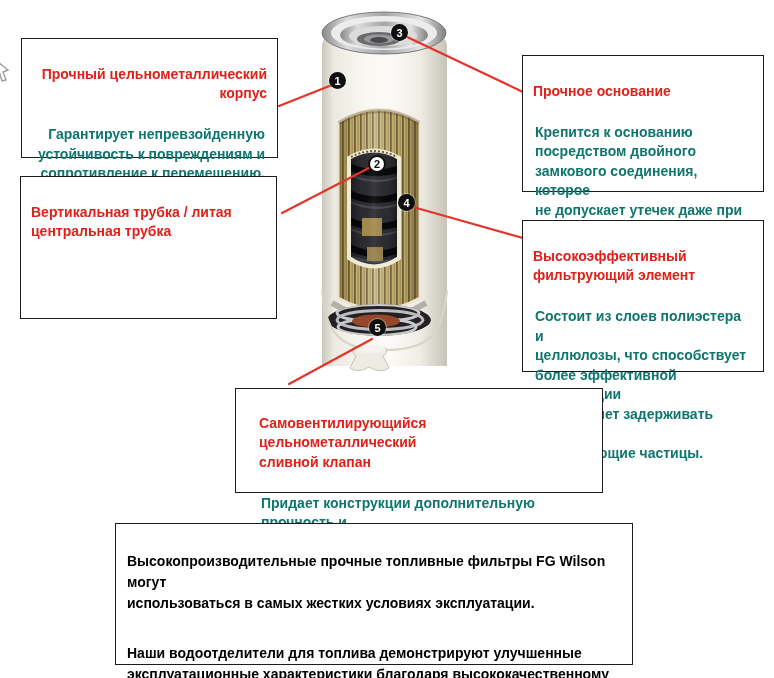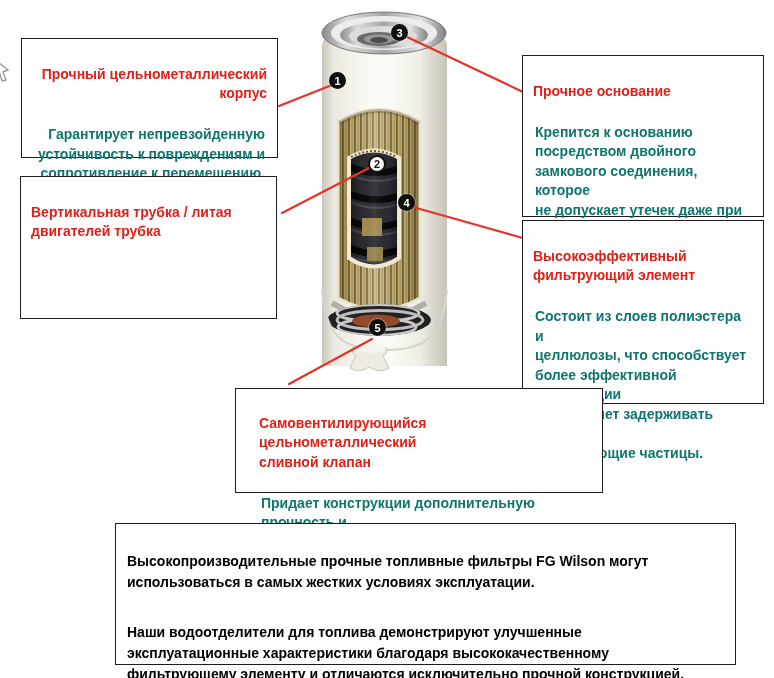--- a/index.html
+++ b/index.html
@@ -12,26 +12,26 @@
   .callout{
     position:absolute;box-sizing:border-box;z-index:4;
     background:#ffffff;border:1px solid #1c1c1c;
     padding:6px 10px;font-size:14px;font-weight:bold;line-height:19.5px;
     white-space:pre-line;
   }
   .callout .title{color:#e0211a;margin:0;}
   .callout .body{color:#0f766e;margin:2px;}
   .box1{left:21px;top:38px;width:257px;height:120px;text-align:right;}
   .box2{left:20px;top:176px;width:257px;height:143px;}
-  .box3{left:522px;top:55px;width:242px;height:162px;}
-  .box4{left:522px;top:220px;width:242px;height:184px;}
+  .box3{left:522px;top:55px;width:242px;height:137px;}
+  .box4{left:522px;top:220px;width:242px;height:152px;}
   .box5{left:235px;top:388px;width:368px;height:105px;padding:5px 23px;}
   .footerbox{
     position:absolute;box-sizing:border-box;z-index:4;
-    left:115px;top:523px;width:621px;height:142px;
+    left:115px;top:523px;width:518px;height:142px;
     background:#ffffff;border:1px solid #1c1c1c;
     padding:6px 11px;font-size:14px;font-weight:bold;line-height:21px;color:#000;
     white-space:pre-line;
   }
   .footerbox p{margin:0 0 8px 0;}
   .marker{
     position:absolute;z-index:5;width:17px;height:17px;border-radius:50%;
     background:#0f0f10;color:#ffffff;font-size:11px;font-weight:bold;
     display:flex;align-items:center;justify-content:center;
     box-shadow:0 0 0 1px rgba(255,255,255,.35);
@@ -173,21 +173,21 @@
   <div class="callout box1">
     <div class="title">Прочный цельнометаллический
 корпус</div>
     <div class="body">Гарантирует непревзойденную
 устойчивость к повреждениям и
 сопротивление к перемещению.</div>
   </div>
 
   <div class="callout box2">
     <div class="title">Вертикальная трубка / литая
-двигателей трубка</div>
+центральная трубка</div>
   </div>
 
   <div class="callout box3">
     <div class="title">Прочное основание</div>
     <div class="body">Крепится к основанию
 посредством двойного
 замкового соединения, которое
 не допускает утечек даже при
 высоком давлении и вибрации.</div>
   </div>

